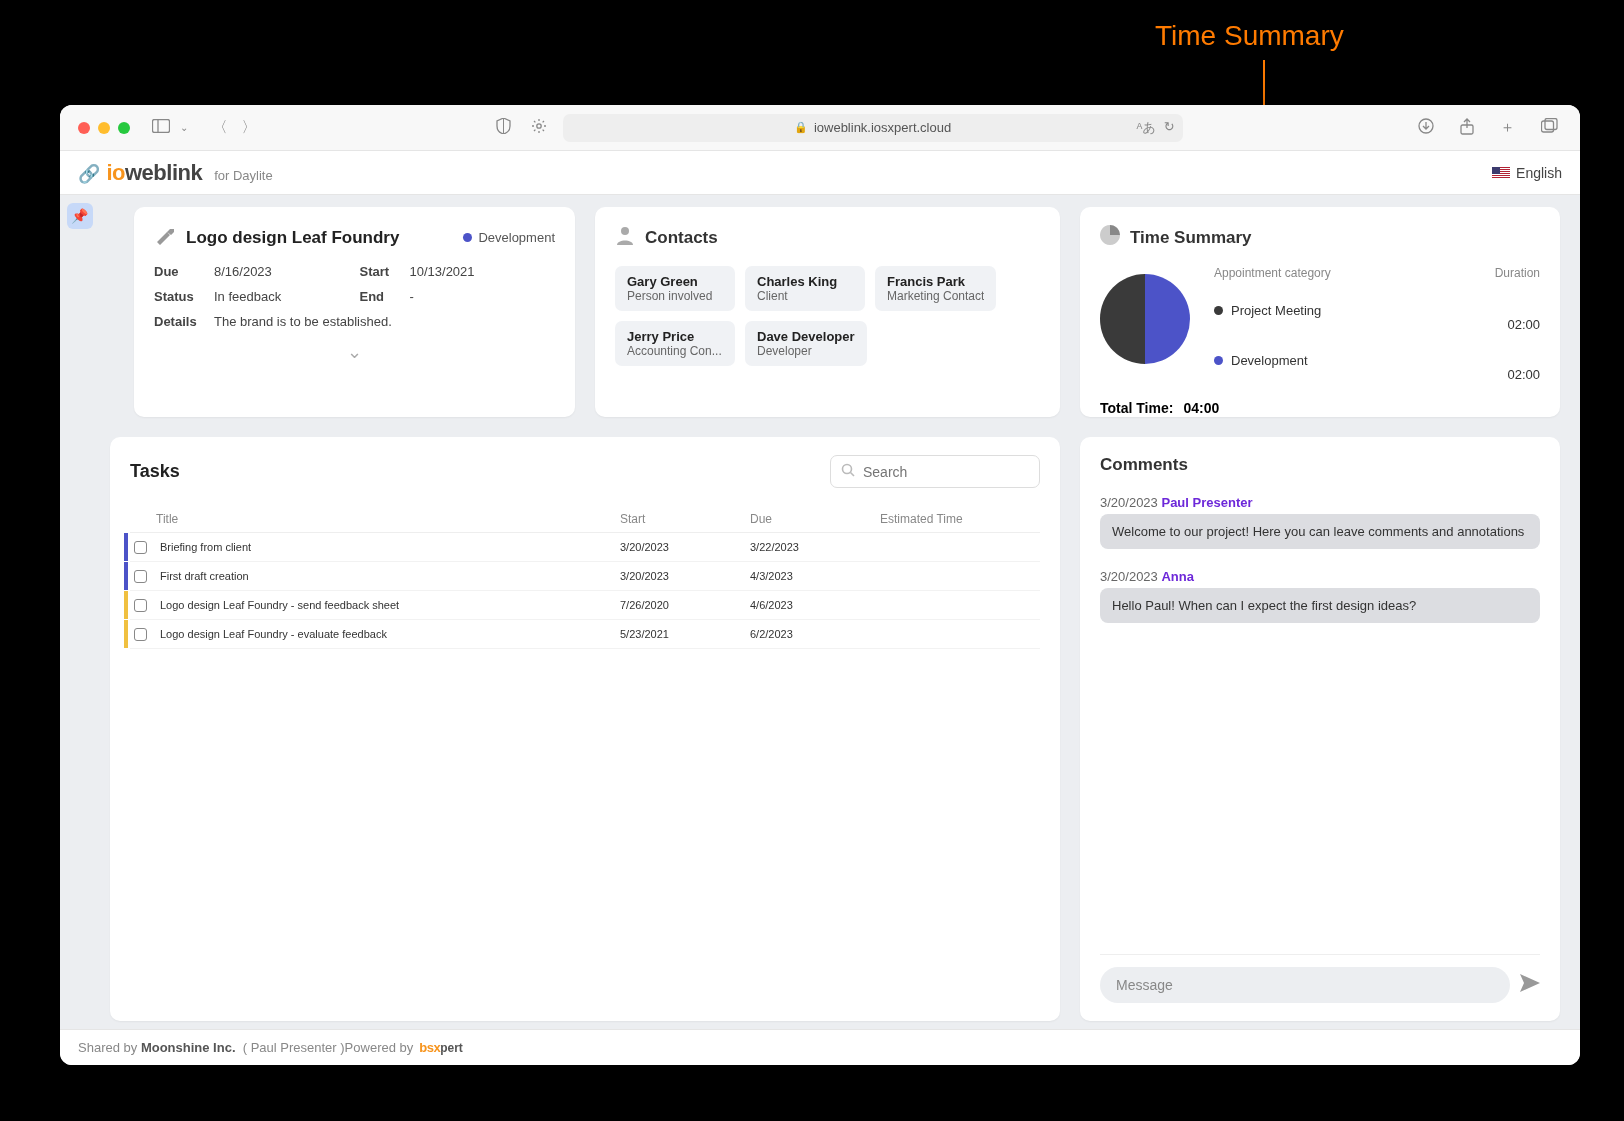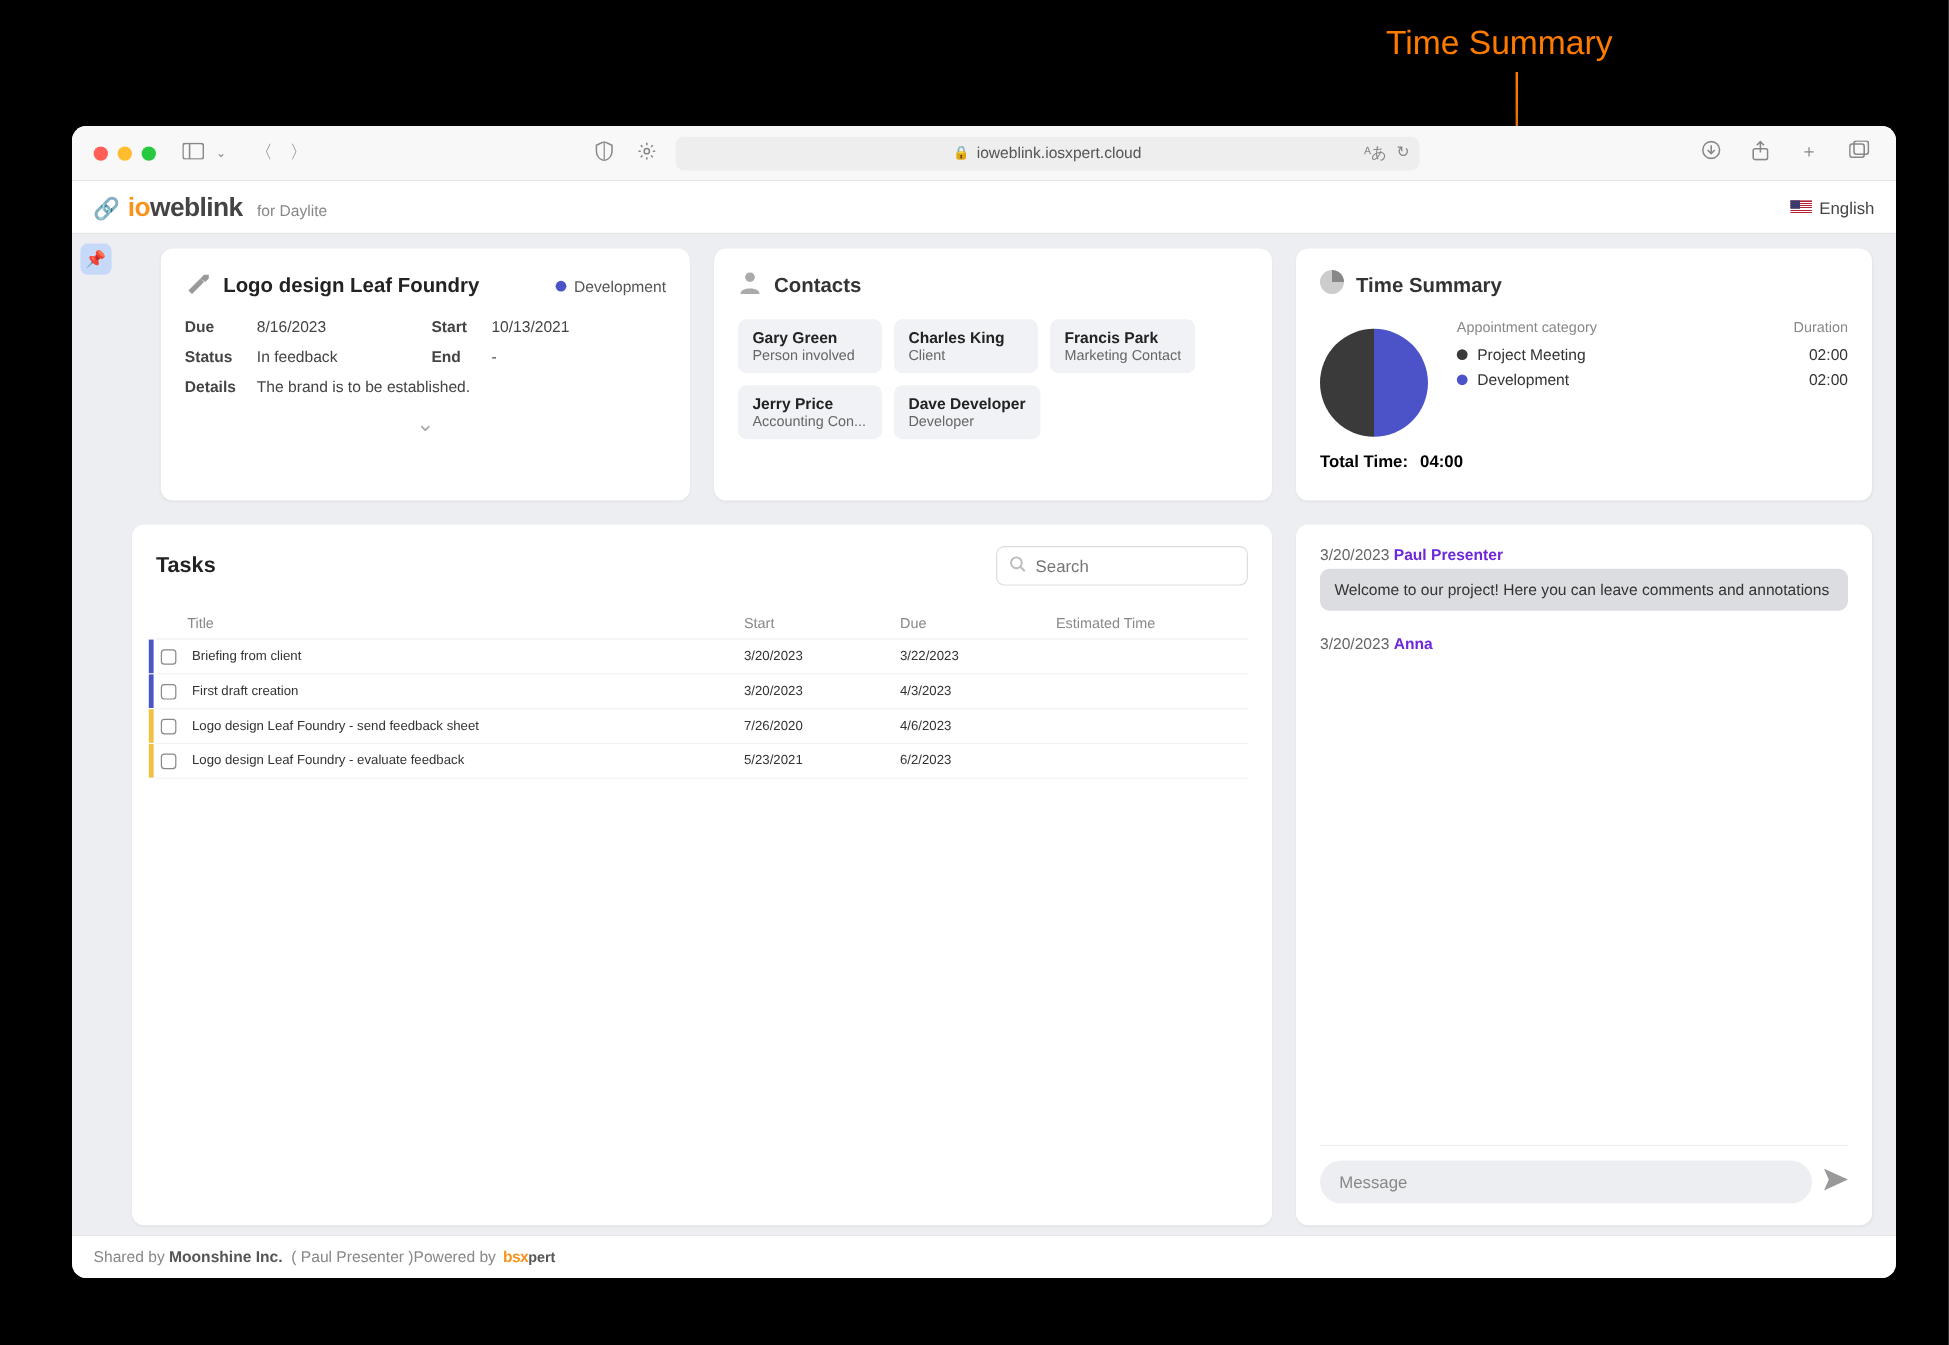--- a/index.html
+++ b/index.html
@@ -68,21 +68,21 @@
 
 
 .time-card { grid-column: 3; grid-row: 1; }
 .time-body { display: flex; gap: 24px; align-items: flex-start; }
 .pie { width: 90px; height: 90px; border-radius: 50%; background: conic-gradient(#4c53c8 0 50%, #3a3a3a 50% 100%); margin-top: 8px; }
 .time-table { flex: 1; }
 .time-hrow { display: flex; font-size: 12px; color: #888; margin-bottom: 8px; }
 .time-hrow .th1 { flex: 1; } .time-hrow .th2 { text-align: right; }
 .time-row { display: flex; align-items: center; font-size: 13px; color: #333; margin-bottom: 6px; }
 .time-row .tr1 { flex: 1; display: flex; align-items: center; gap: 8px; }
-.time-row .tr2 { font-feature-settings: "tnum"; }
+.time-row .tr2 { font-feature-settings: "tnum"; margin-top: 29px; }
 .total-row { display: flex; gap: 10px; font-size: 14px; font-weight: 700; margin-top: 12px; }
 
 
 .tasks-card { grid-column: 1 / 3; grid-row: 2; display: flex; flex-direction: column; }
 .tasks-head { display: flex; justify-content: space-between; align-items: center; margin-bottom: 18px; }
 .tasks-title { font-size: 18px; font-weight: 700; color: #222; }
 .search-box { width: 210px; height: 33px; border: 1px solid #ddd; border-radius: 7px; display: flex; align-items: center; padding: 0 10px; gap: 8px; color: #aaa; font-size: 13px; }
 .search-box input { border: none; outline: none; flex: 1; font-size: 14px; background: transparent; }
 .task-table { width: 100%; }
 .task-thead { display: grid; grid-template-columns: 26px 1fr 130px 130px 160px; font-size: 12px; color: #888; padding: 6px 0; border-bottom: 1px solid #eee; }
@@ -352,27 +352,31 @@
             <span class="ck"></span>
             <span>Logo design Leaf Foundry - evaluate feedback</span>
             <span>5/23/2021</span>
             <span>6/2/2023</span>
             <span></span>
           </div>
         </div>
       </div>
 
       <div class="card comments-card">
+        <div class="section-h" style="margin-bottom:20px;">
+          <span>Comments</span>
+        </div>
         <div class="comment-list">
           <div class="comment">
             <div class="comment-meta"><span>3/20/2023</span> <b>Paul Presenter</b></div>
             <div class="comment-bubble">Welcome to our project! Here you can leave comments and annotations</div>
           </div>
           <div class="comment">
             <div class="comment-meta"><span>3/20/2023</span> <b>Anna</b></div>
+            <div class="comment-bubble">Hello Paul! When can I expect the first design ideas?</div>
           </div>
         </div>
         <div class="msg-row">
           <div class="msg-input">
             <span>Message</span>
           </div>
           <span class="send-ic">
             <svg width="20" height="18" viewBox="0 0 20 18">
                 <path d="M0 0 L20 9 L0 18 L4 9 Z" fill="#999"></path>
               </svg>

